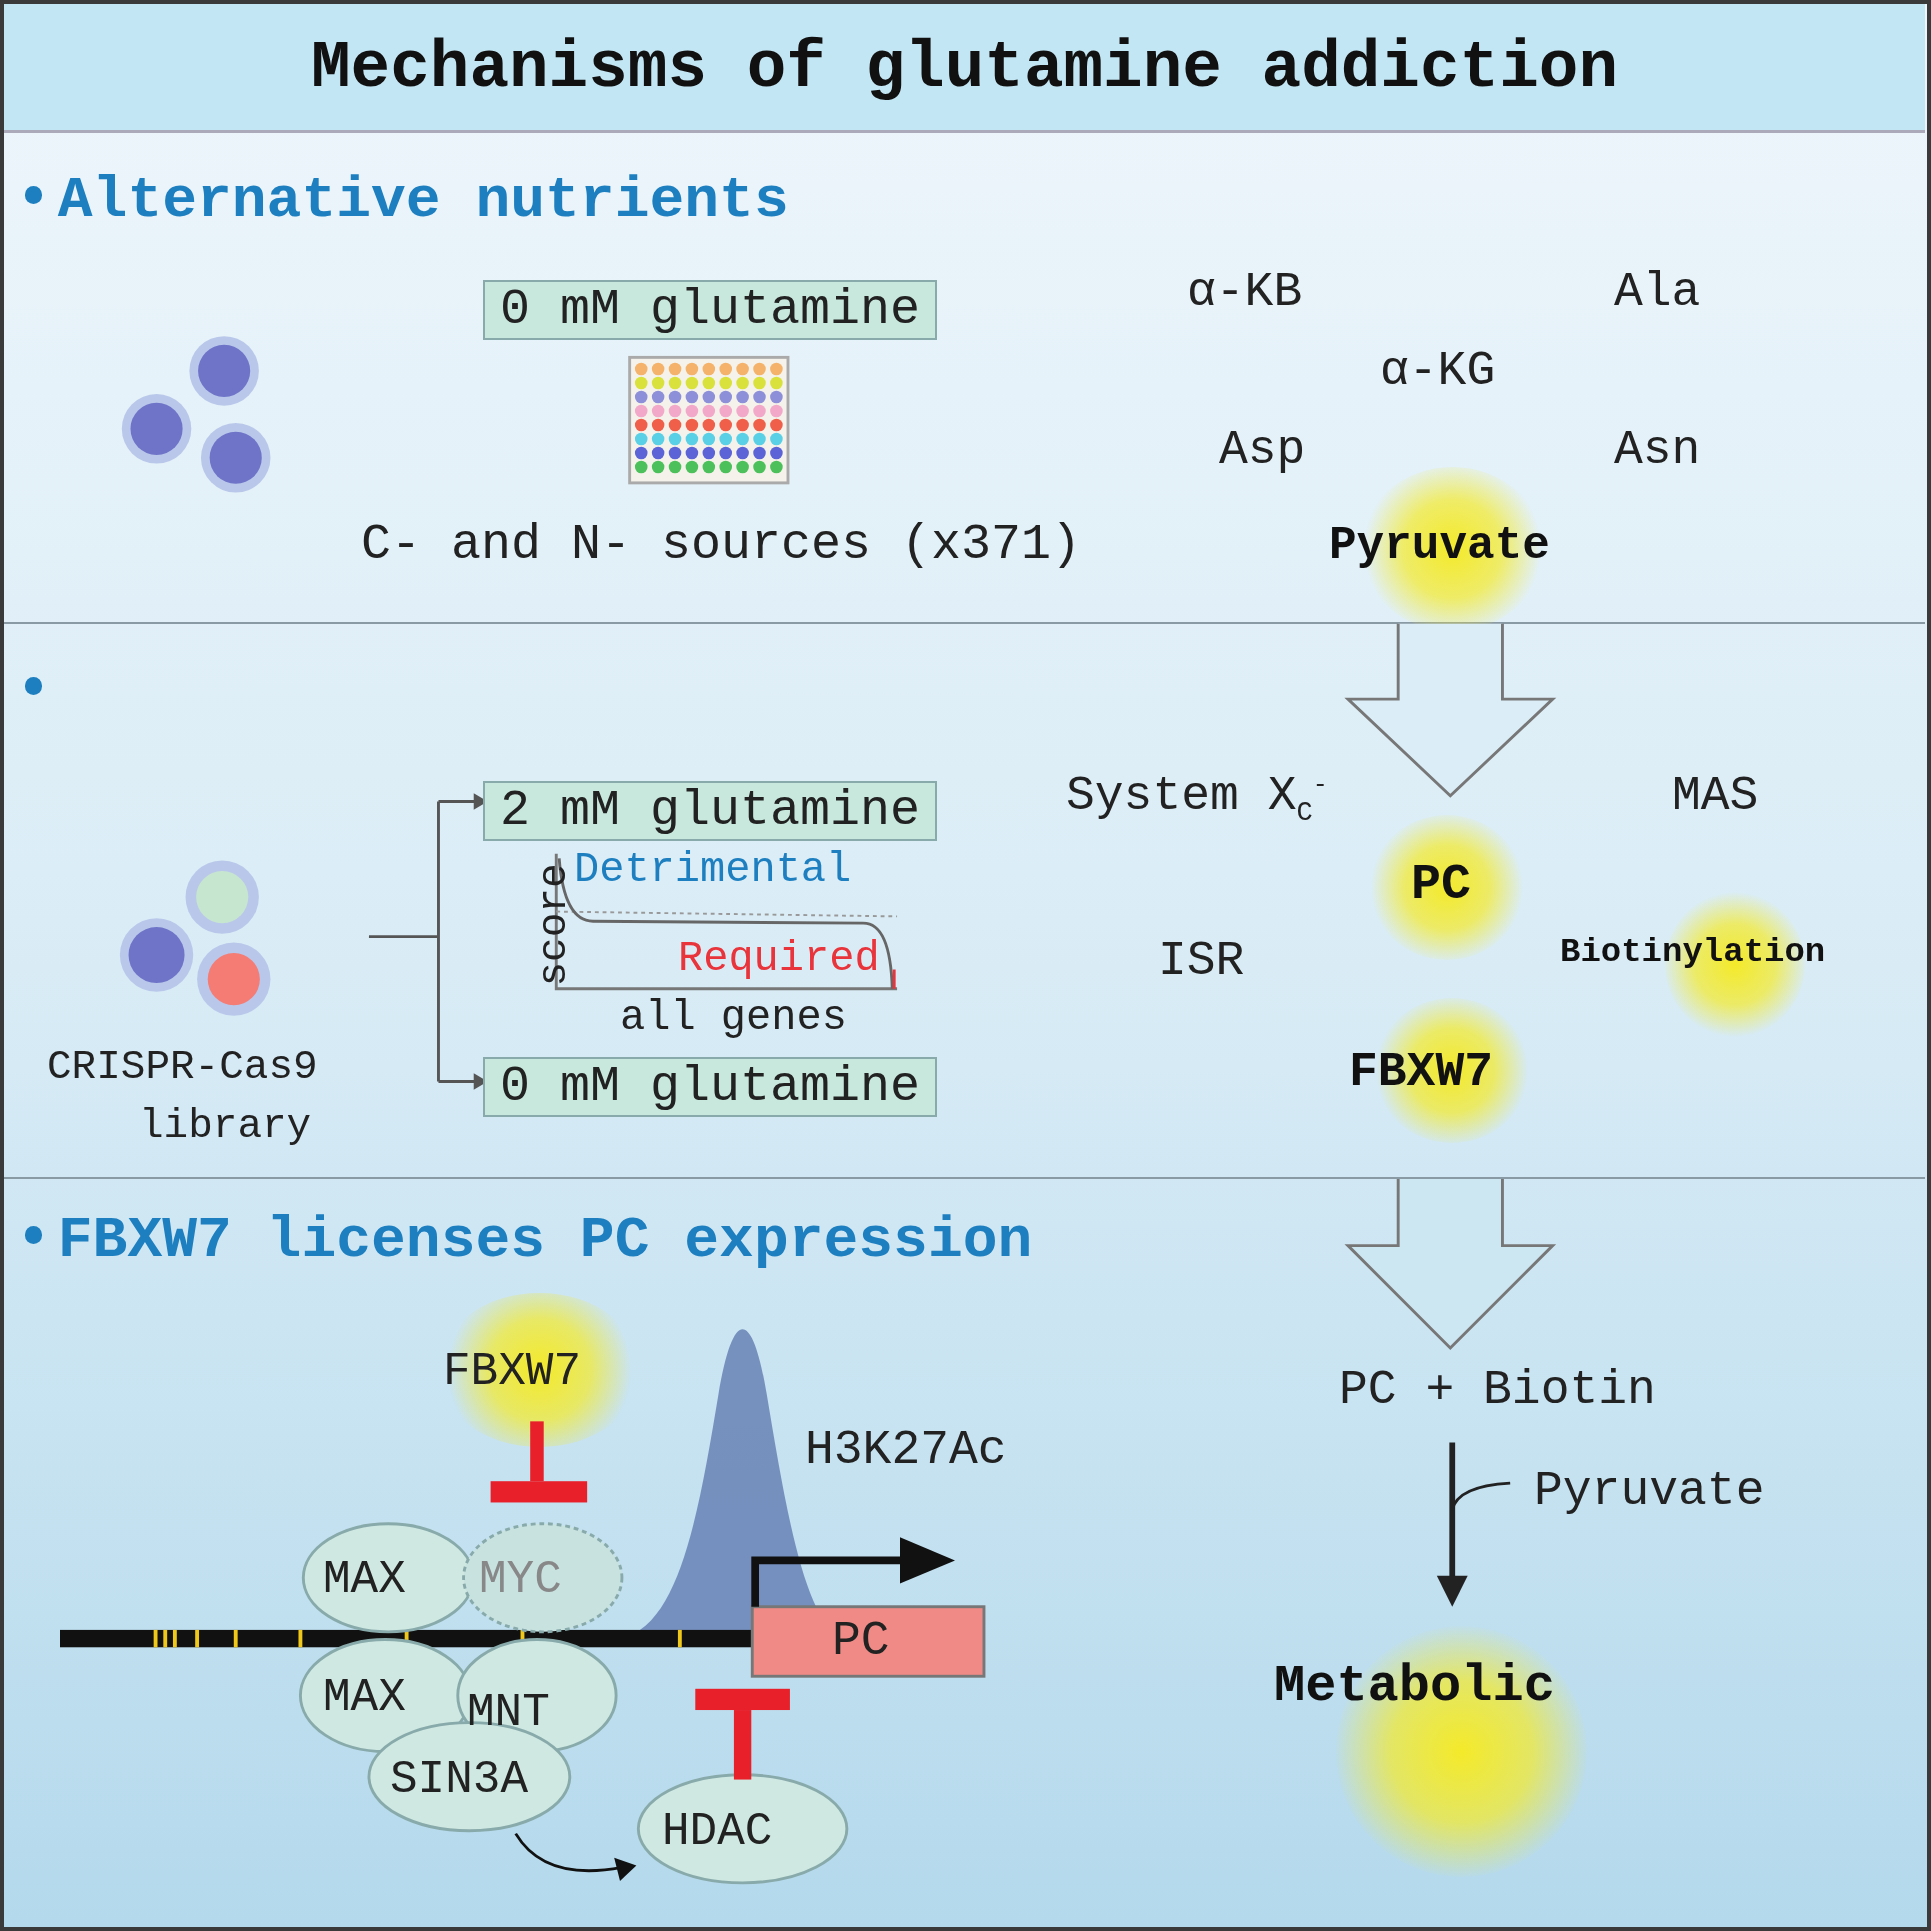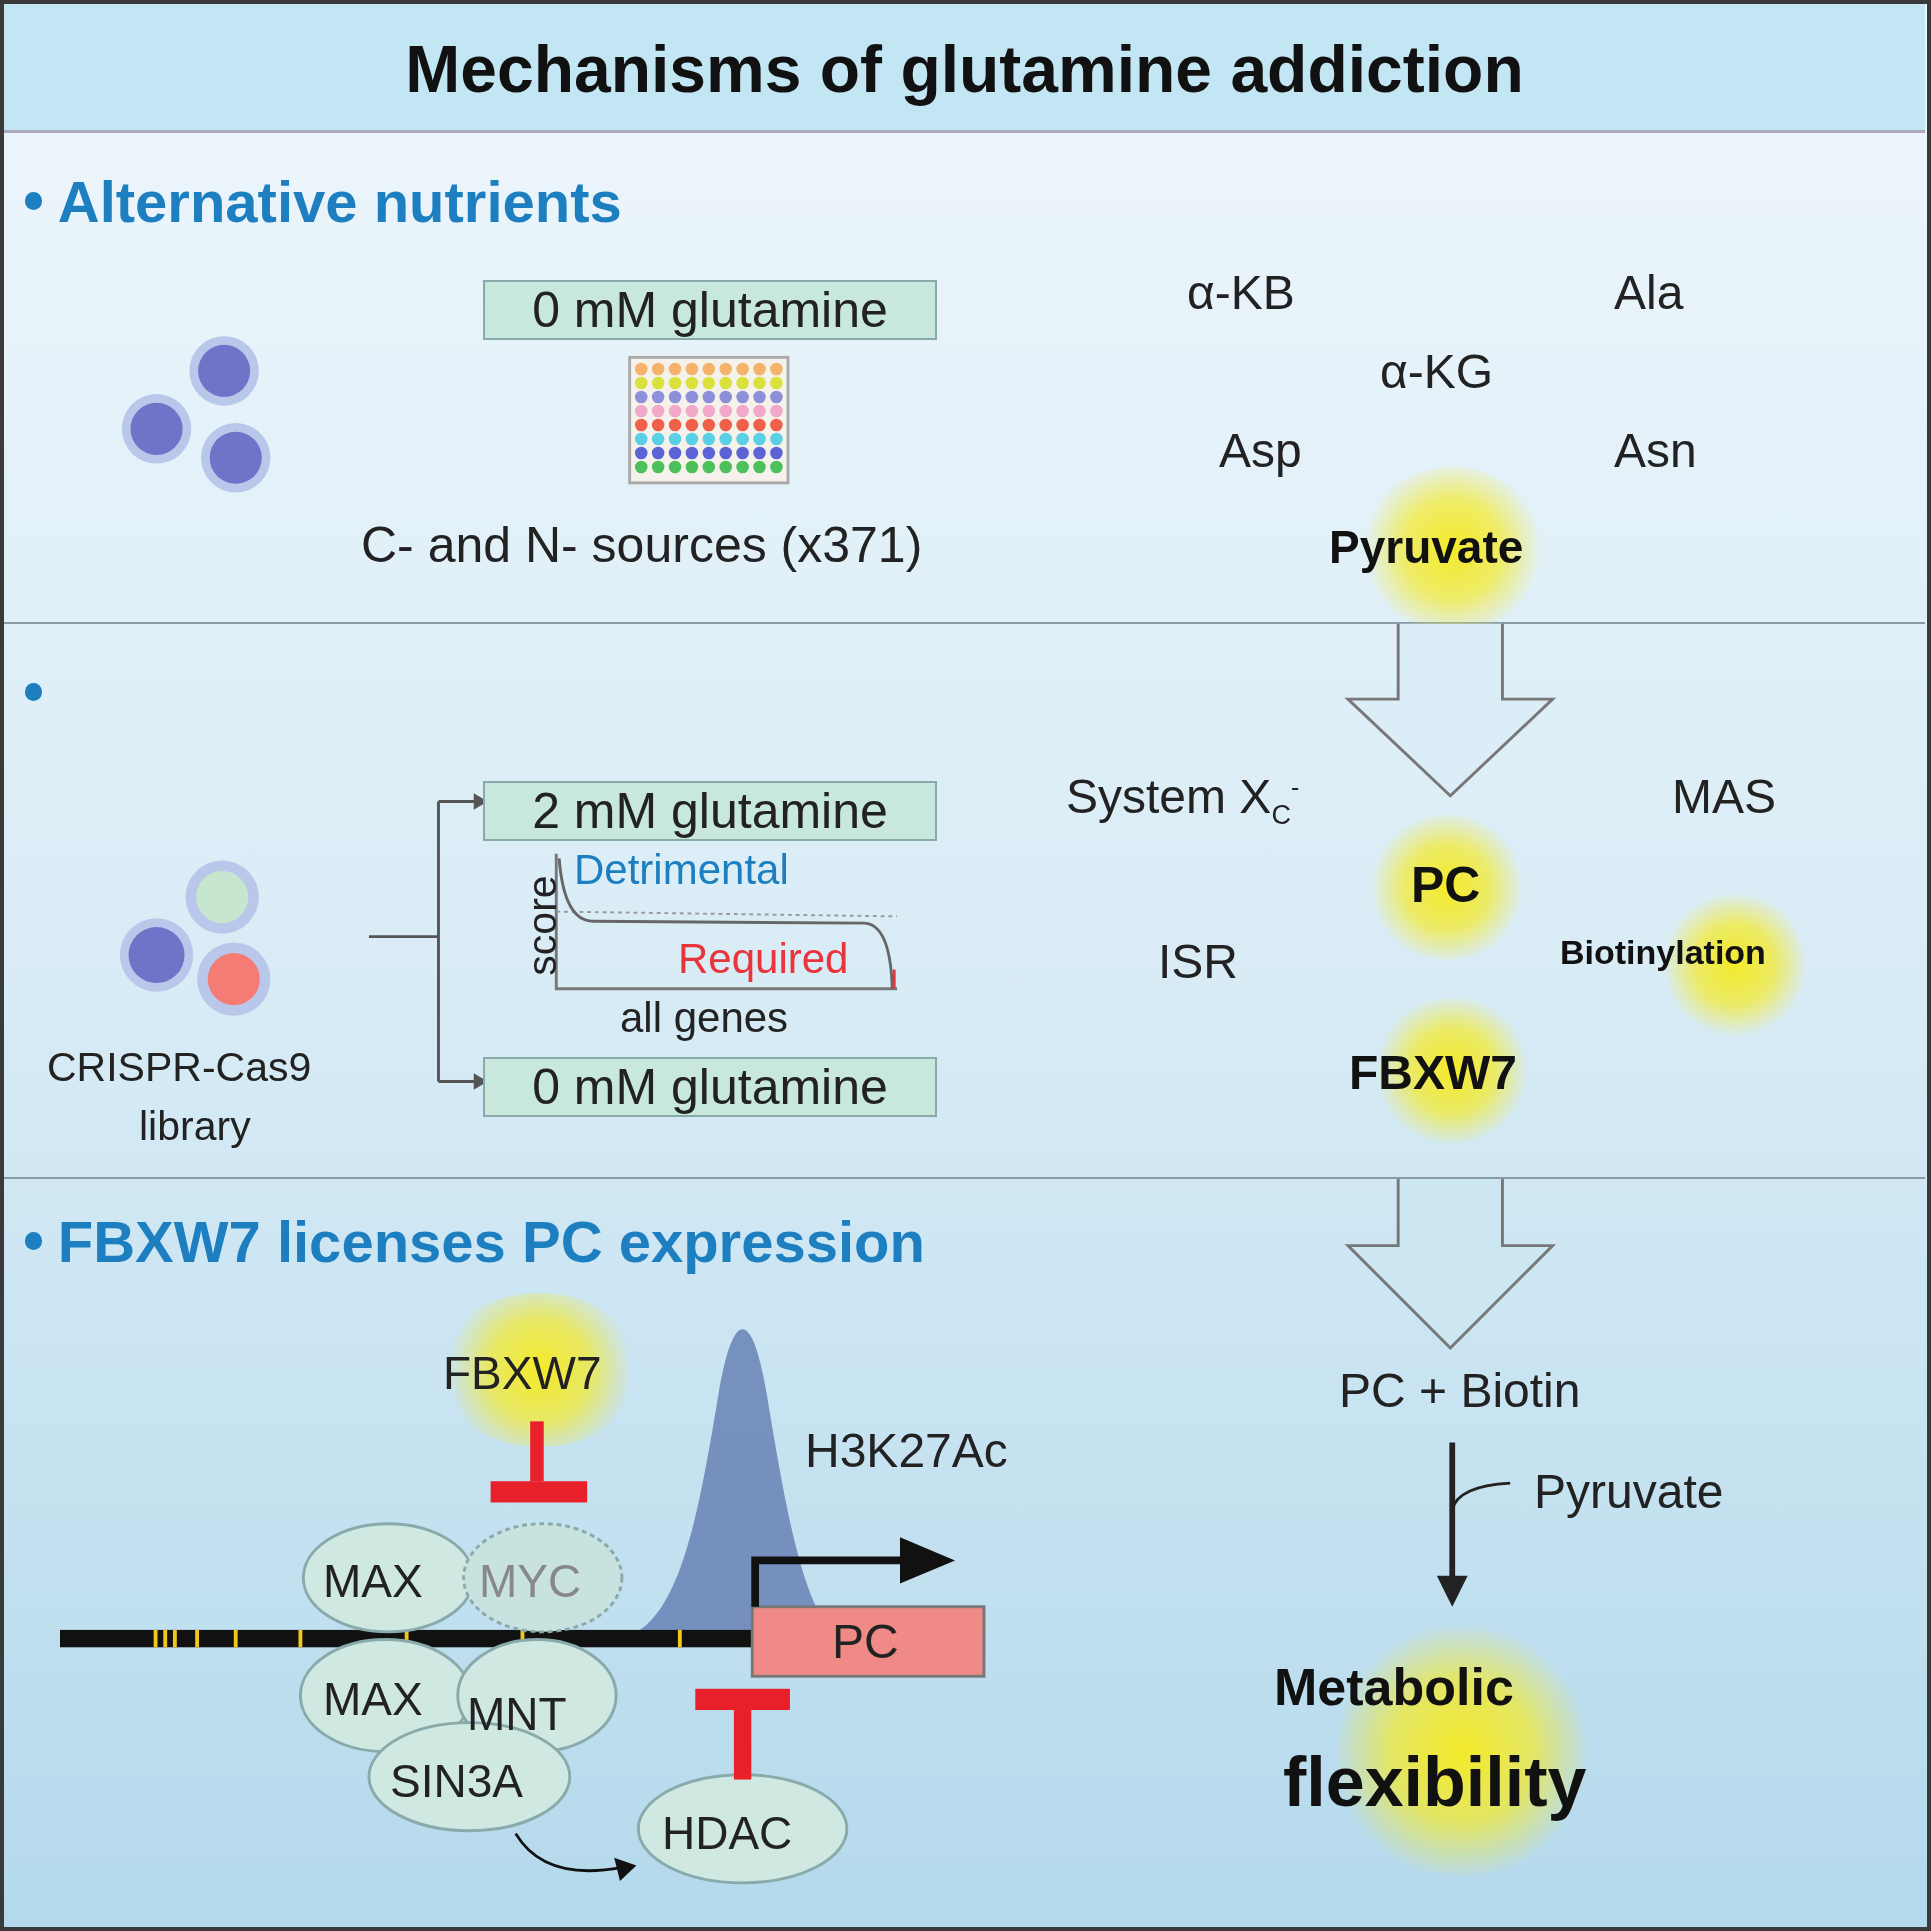--- a/index.html
+++ b/index.html
@@ -1,17 +1,17 @@
 <!DOCTYPE html>
 <html><head>
 <meta charset="utf-8">
 <style>
   html,body{margin:0;padding:0;}
   body{width:1931px;height:1931px;overflow:hidden;font-family:"Liberation Sans",sans-serif;background:#2a2a2a;}
-  #frame{position:absolute;left:0;top:0;width:1931px;height:1931px;box-sizing:border-box;border:4.8px solid #3a3a3a;background:linear-gradient(#eef6fb 0%,#d9ecf6 50%,#b4d9ec 100%);overflow:hidden;}
+  #frame{position:absolute;left:0;top:0;width:1931px;height:1931px;box-sizing:border-box;border:4.8px solid #3a3a3a;background:linear-gradient(#eef6fb 0%,#d9ecf6 50%,#b4d9ec 100%);overflow:hidden;font-family:Liberation Mono, monospace;}
   #title-bar{position:absolute;left:0;top:0;width:1921px;height:126px;background:#c3e6f4;border-bottom:3.9px solid #aab;}
   #title-bar span{position:absolute;left:0;right:0;top:27px;text-align:center;font-weight:bold;font-size:66px;color:#111;letter-spacing:0px;}
   .divider{position:absolute;left:0;width:1921px;height:0;border-top:2.9px solid #8a9aa4;}
   .sec-title{position:absolute;font-weight:bold;font-size:58px;color:#1d7fc0;}
   .sec-title .dot{display:inline-block;width:17.4px;height:17.4px;border-radius:50%;background:#1d7fc0;margin-right:15.4px;vertical-align:middle;position:relative;top:-5.8px;}
   .t{position:absolute;color:#222;white-space:nowrap;}
   .box{position:absolute;background:#c8e8dd;border:2.9px solid #8aa;box-sizing:border-box;font-size:50px;color:#222;text-align:center;line-height:56px;margin-top:8px;}
   .glow{position:absolute;border-radius:50%;background:radial-gradient(circle,#f4ea2a 0%,rgba(244,234,42,0.7) 40%,rgba(244,234,42,0) 72%);}
   .bold{font-weight:bold;color:#111;}
   svg{position:absolute;left:0;top:0;}
@@ -230,15 +230,14 @@
   <div class="t" style="left:475px;top:1550px;font-size:46px;color:#888">MYC</div>
   <div class="t" style="left:319px;top:1668px;font-size:46px">MAX</div>
   <div class="t" style="left:463px;top:1683px;font-size:46px">MNT</div>
   <div class="t" style="left:386px;top:1750px;font-size:46px">SIN3A</div>
   <div class="t" style="left:658px;top:1802px;font-size:46px">HDAC</div>
   <div class="t" style="left:828px;top:1610px;font-size:48px">PC</div>
 
   <div class="t" style="left:1335px;top:1359px;font-size:48px">PC + Biotin</div>
   <div class="t" style="left:1530px;top:1460px;font-size:48px">Pyruvate</div>
   <div class="t bold" style="left:1270px;top:1653px;font-size:52px">Metabolic</div>
-  <div class="t bold" style="left:1279px;top:1738px;font-size:70px">flexibility</div>
 </div>
 
 
 </body></html>

